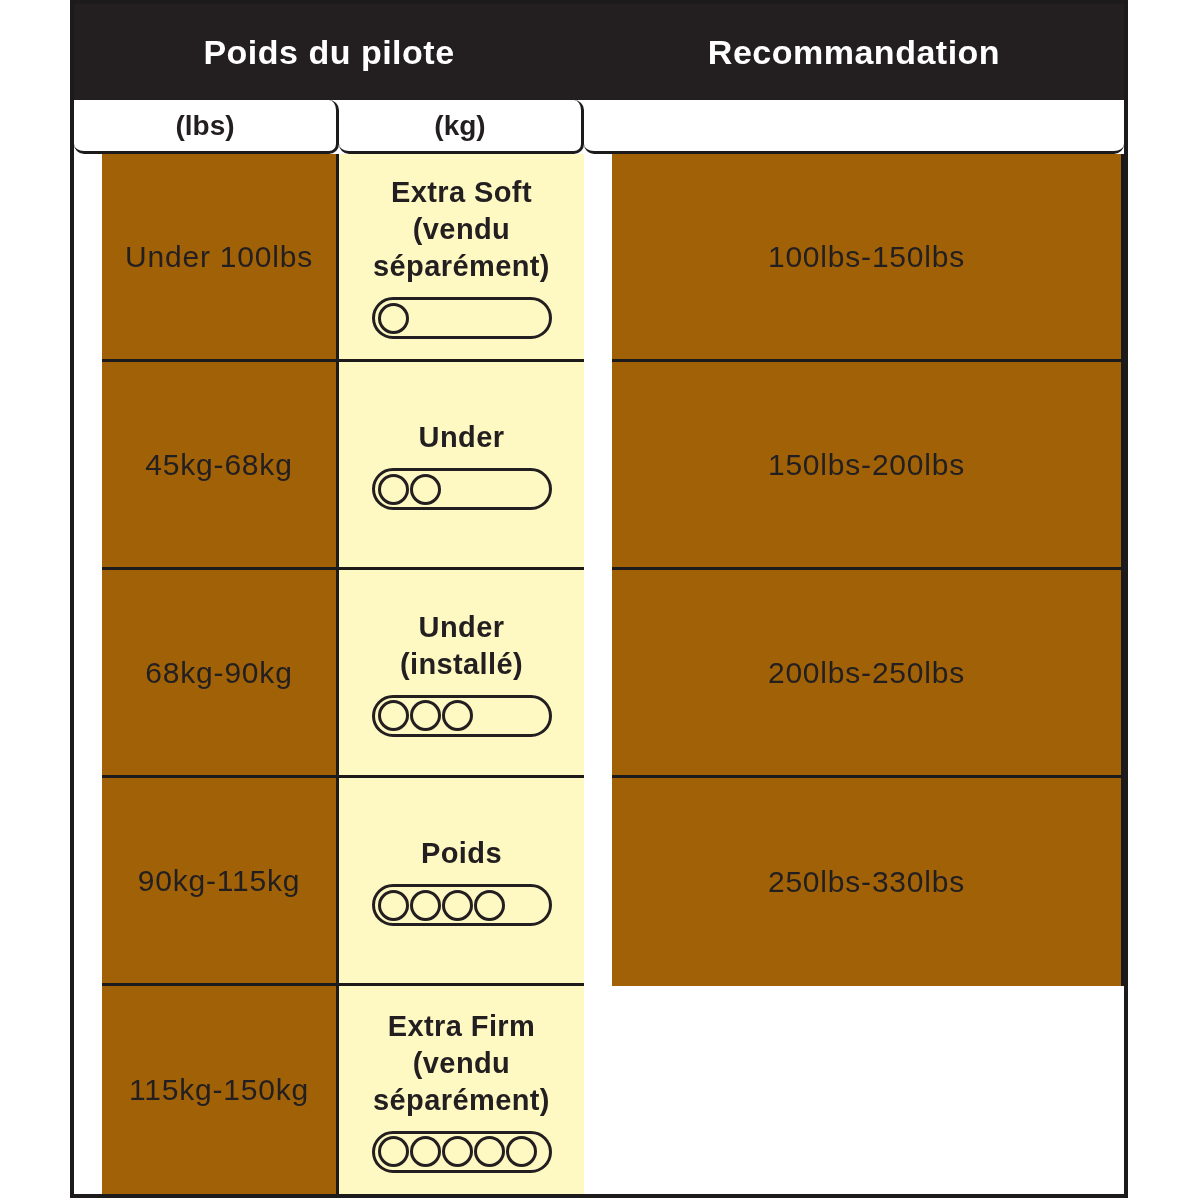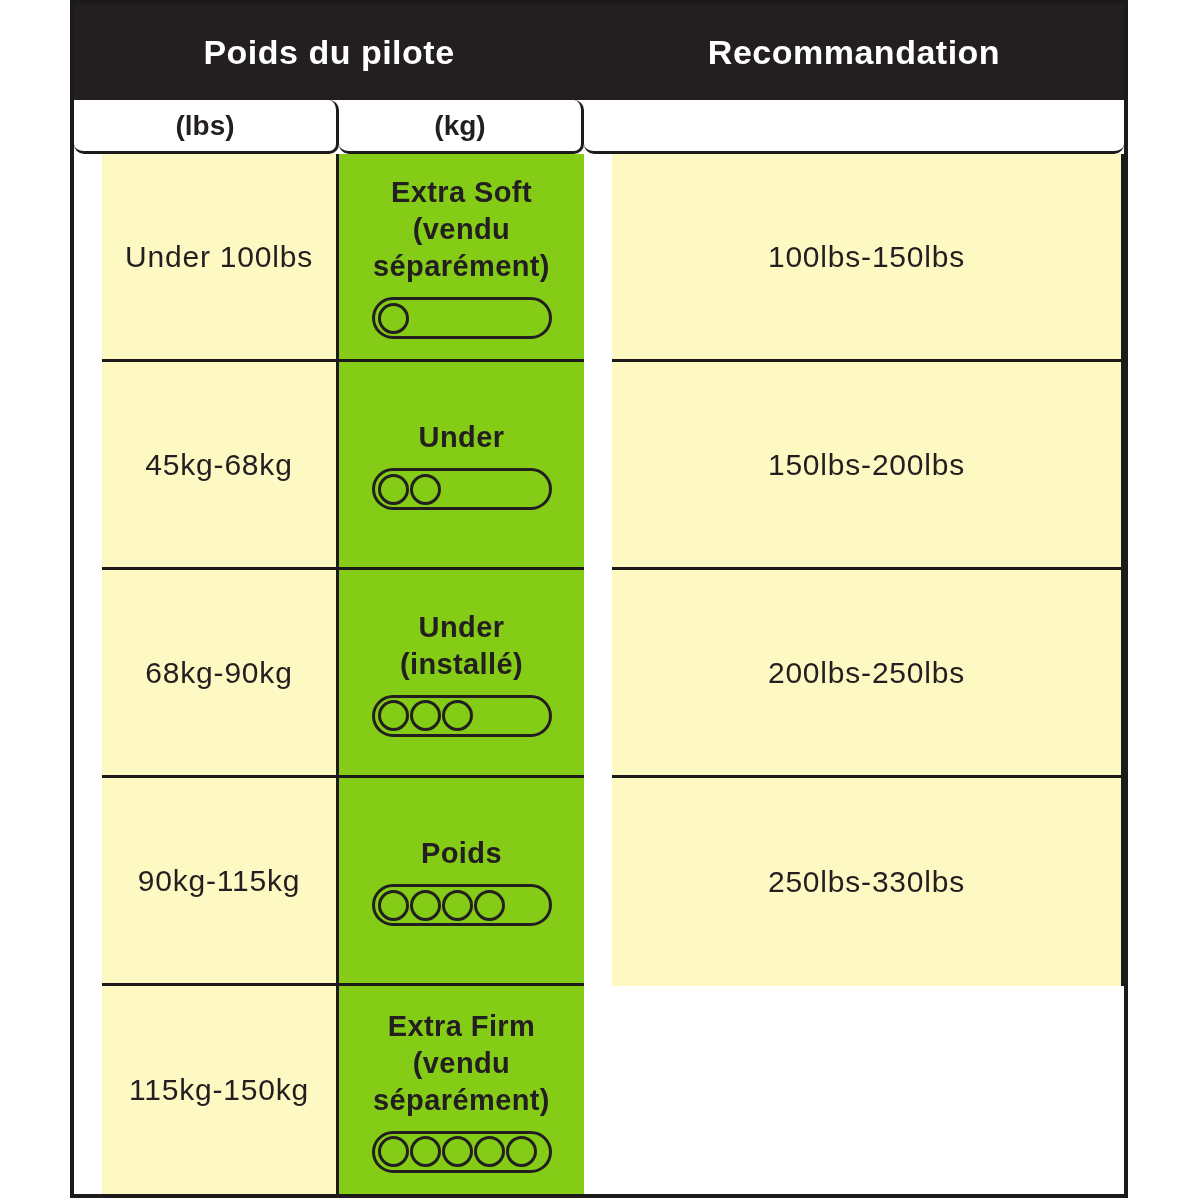--- a/index.html
+++ b/index.html
@@ -53,28 +53,28 @@
   .unit {
     background: #ffffff;
     font-weight: bold;
     font-size: 28px;
     border-bottom: 3px solid #1d1a1b;
     border-radius: 10px;
   }
   .v-line { border-right: 3px solid #1d1a1b; }
   
   .wcell {
-    background: #fef9c3;
+    background: #a16207;
     font-size: 30px;
     letter-spacing: 0.8px;
     border-bottom: 3px solid #1d1a1b;
     margin-left: 28px;
   }
   .rcell {
-    background: #84cc16;
+    background: #fef9c3;
     border-bottom: 3px solid #1d1a1b;
     flex-direction: column;
     text-align: center;
   }
   .row-last .wcell, .row-last .rcell { border-bottom: none; }
   .reco-label, .reco-sub {
     font-weight: bold;
     font-size: 29px;
     line-height: 37px;
     letter-spacing: 0.4px;

